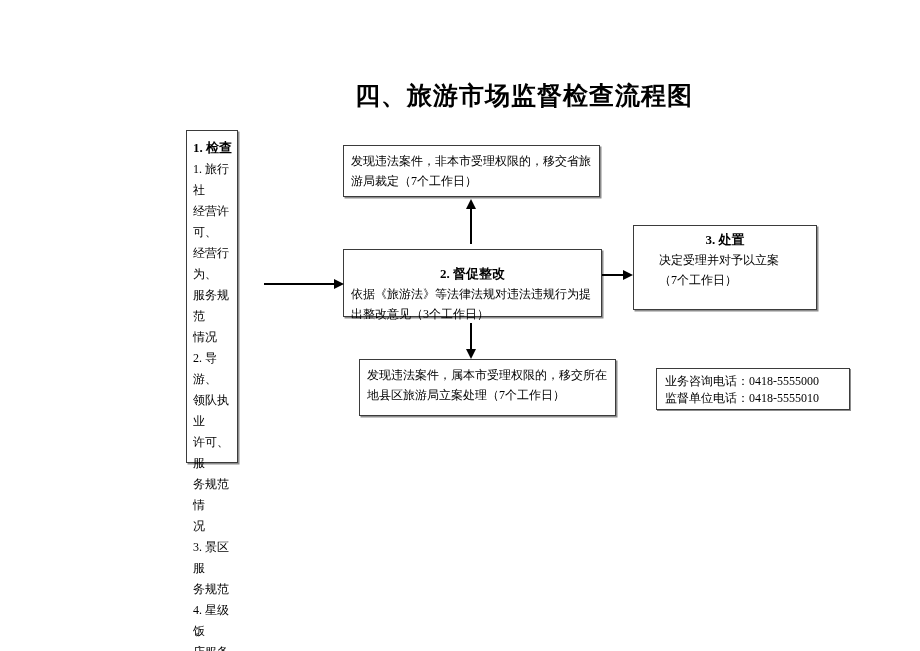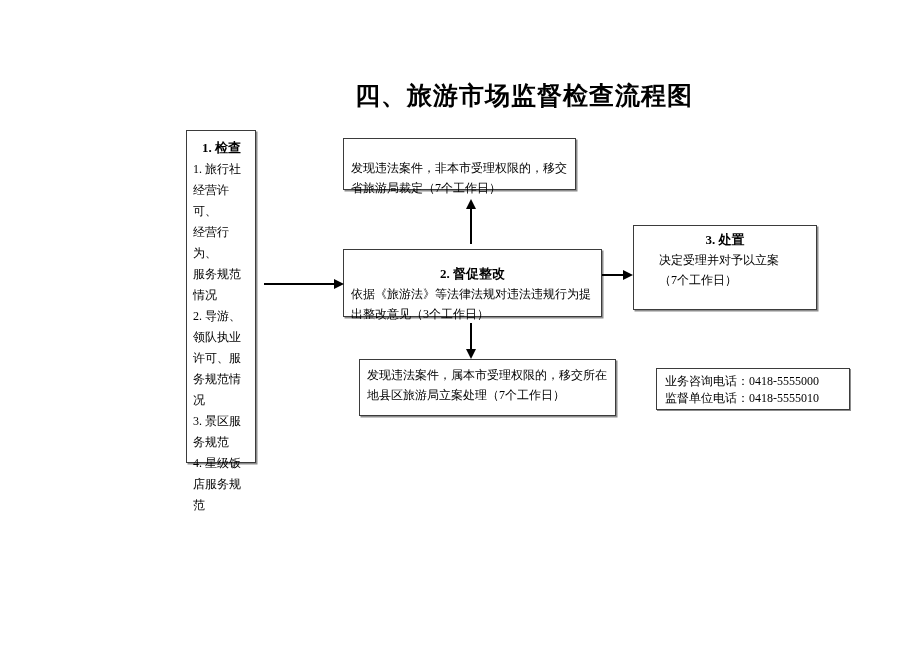--- a/index.html
+++ b/index.html
@@ -31,28 +31,28 @@
   }
   .fc-box .box-heading{
     text-align:center;
     font-weight:bold;
     font-size:13px;
   }
   .fc-box .box-text{
     white-space:pre-wrap;
   }
   .box-check{
-    left:186px;top:130px;width:70px;height:333px;
+    left:186px;top:130px;width:52px;height:333px;
     padding:6px 5px 4px 6px;
     line-height:21px;
   }
   .box-check .box-heading{margin-bottom:1px;}
   .box-province{
-    left:343px;top:138px;width:233px;height:52px;
-    padding:19px 7px;
+    left:343px;top:145px;width:257px;height:52px;
+    padding:5px 7px;
   }
   .box-rectify{
     left:343px;top:249px;width:259px;height:68px;
     padding:14px 7px;
   }
   .box-dispose{
     left:633px;top:225px;width:184px;height:85px;
     padding:4px 25px;
   }
   .box-local{

